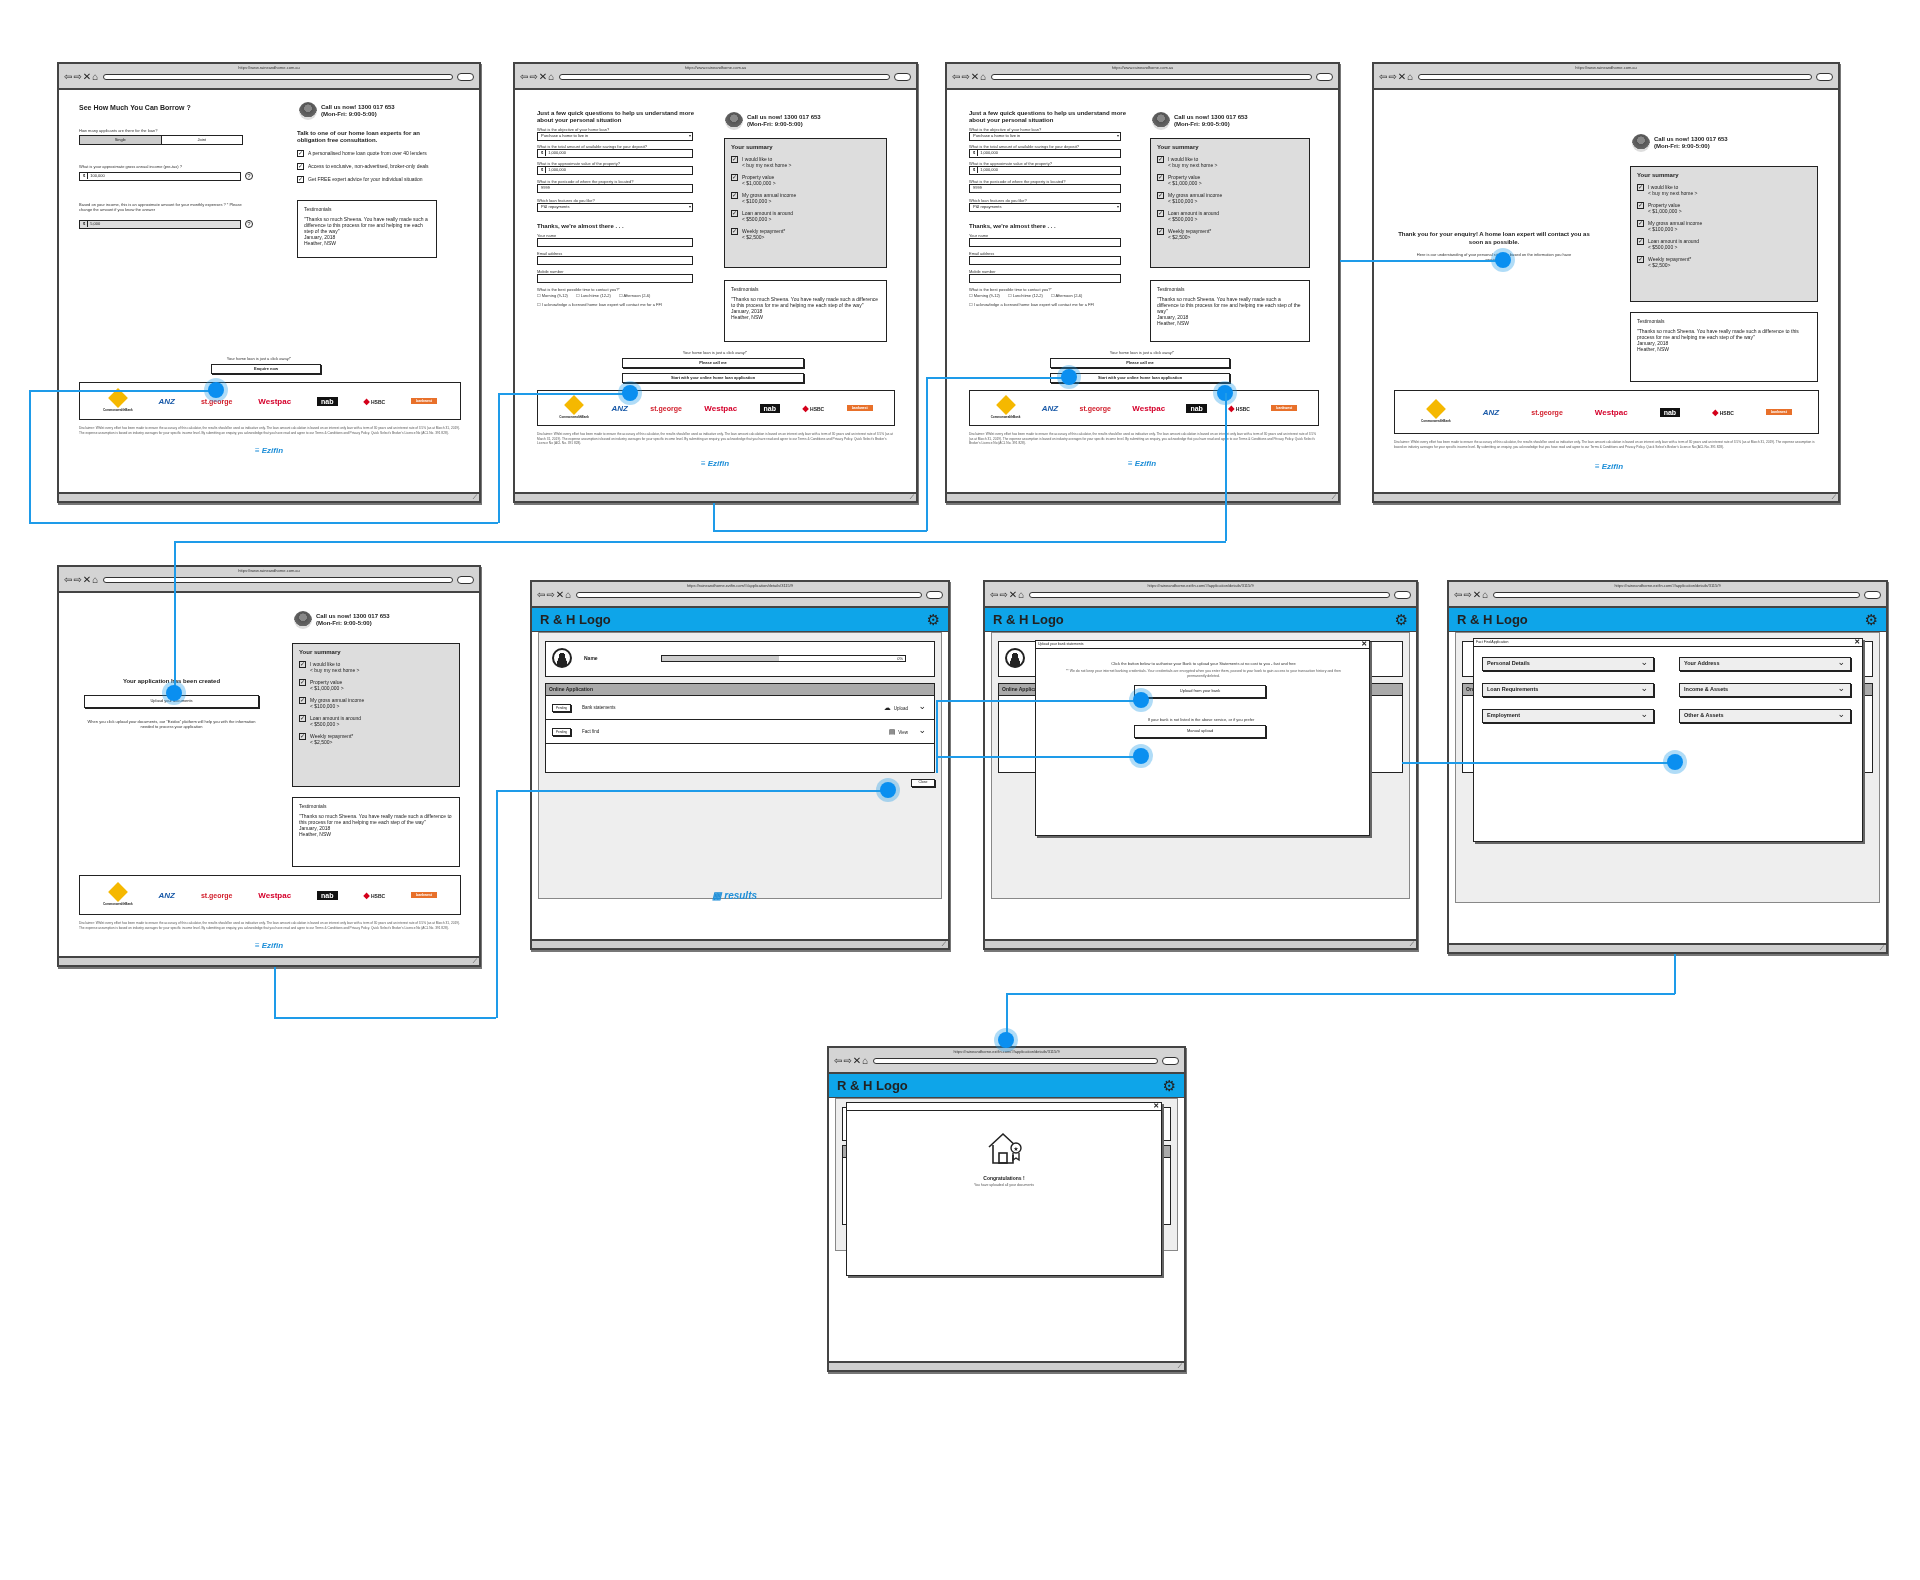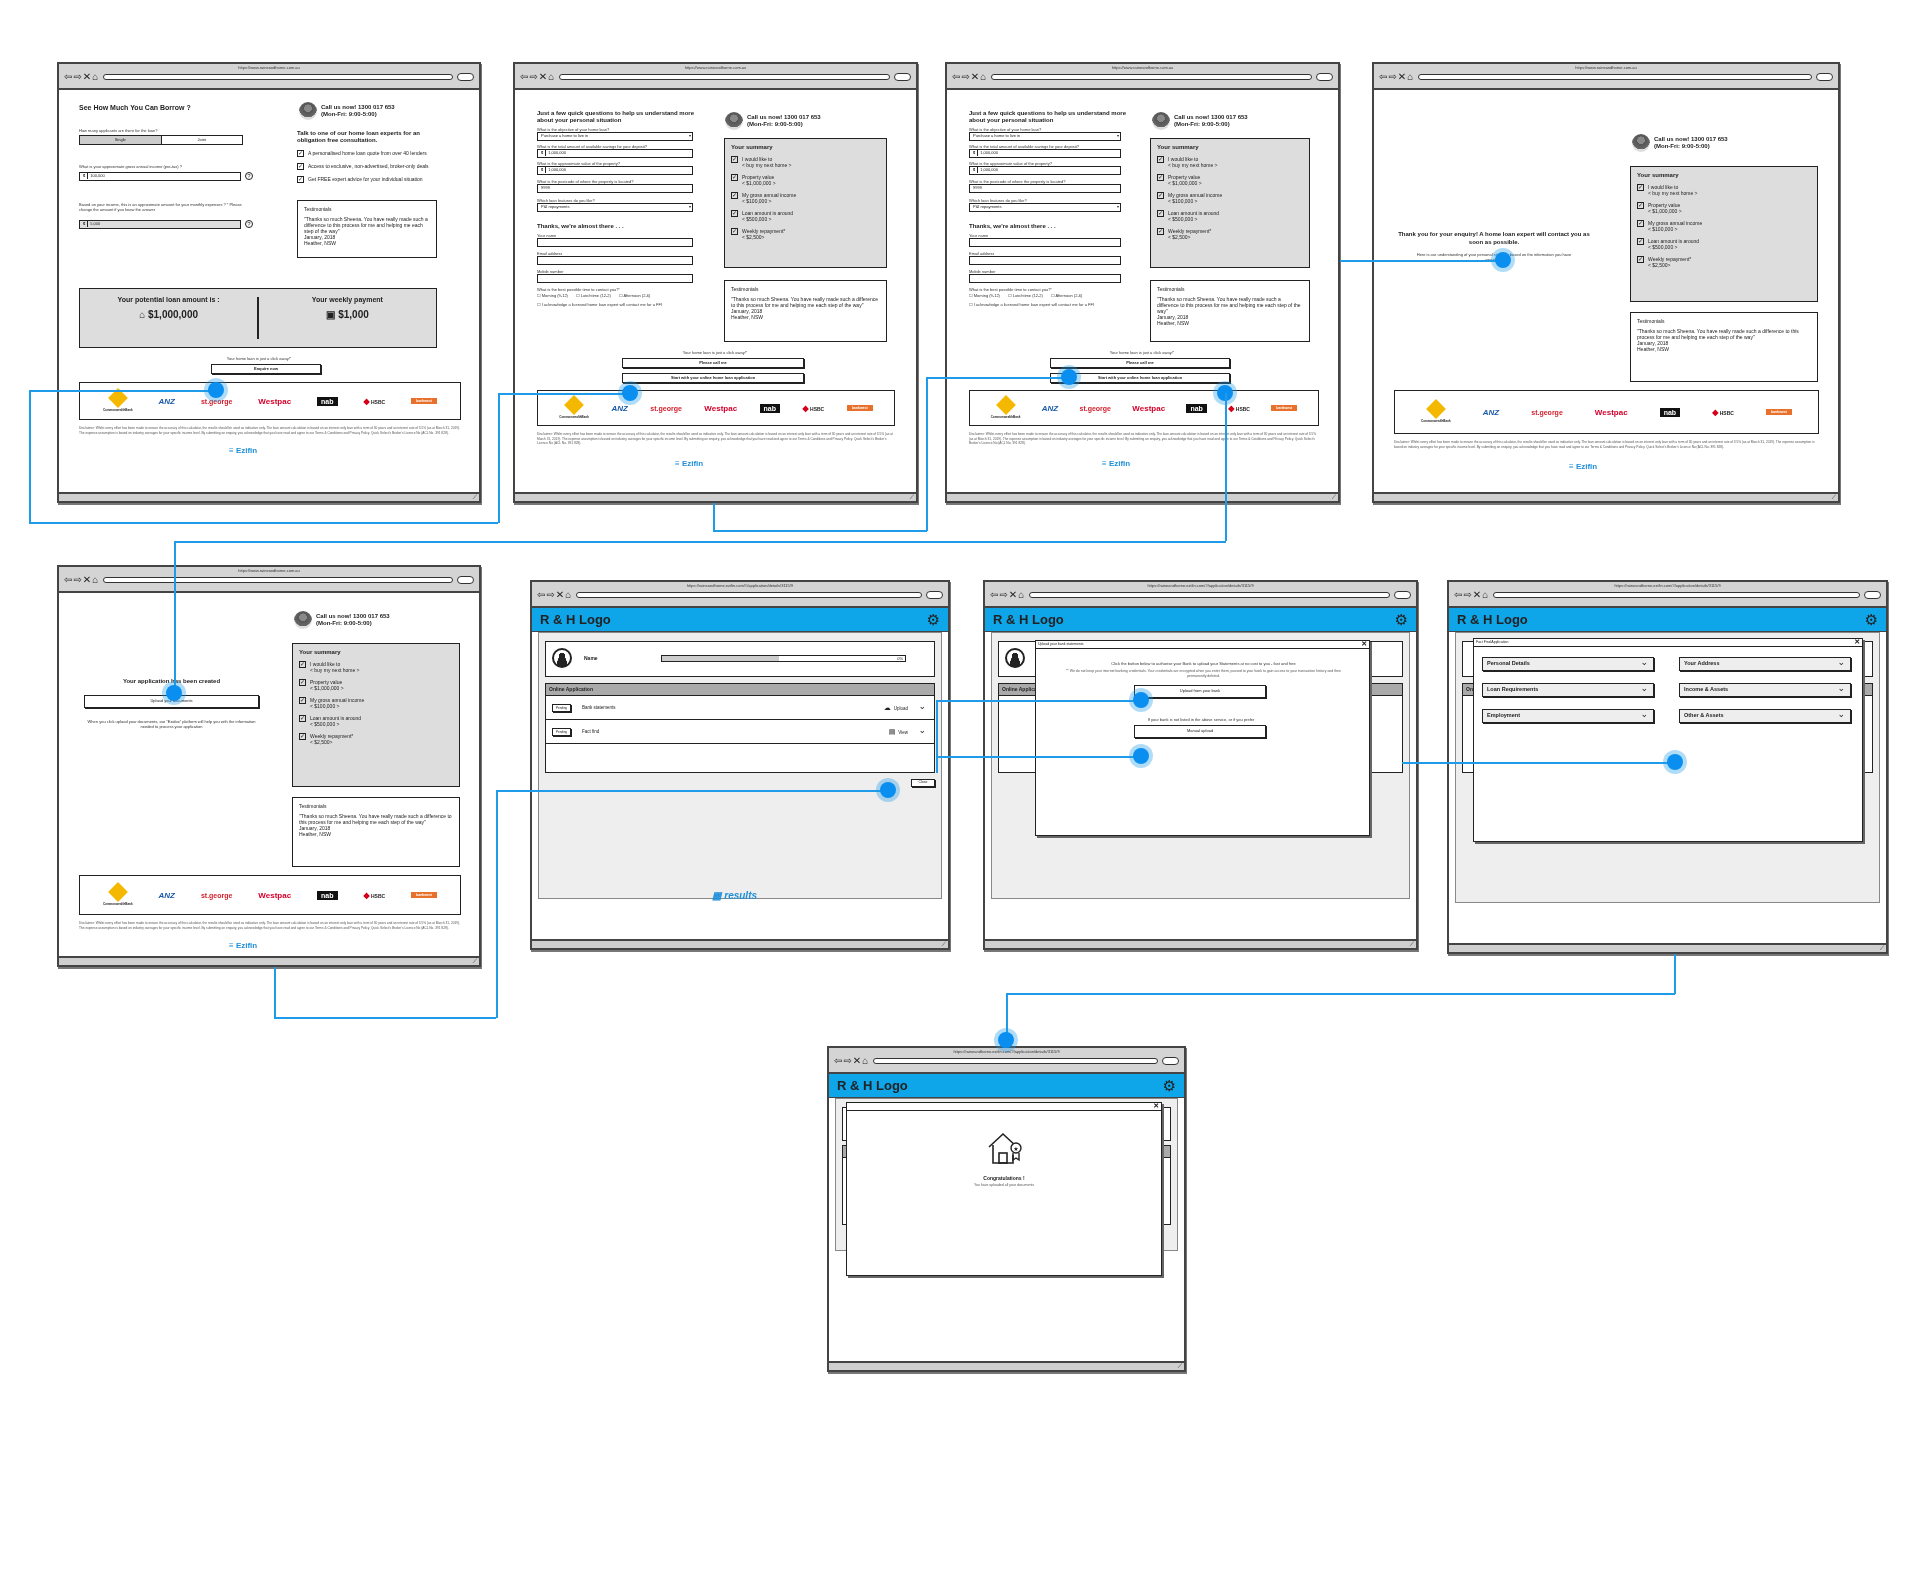--- a/index.html
+++ b/index.html
@@ -38,21 +38,21 @@
 .cba{display:flex;flex-direction:column;align-items:center;font-size:3px;font-weight:bold}
 .cba .dia{width:14px;height:14px;background:#f5b800;transform:rotate(45deg);margin-bottom:3px}
 .anz{color:#1a5aa8;font-style:italic}
 .stg{color:#d21e2b;font-size:7px}
 .wbc{color:#d5002b}
 .nab{background:#111;color:#fff;padding:1px 4px;font-size:7px}
 .hsbc{color:#222;font-size:5px}
 .hsbc b{color:#d4001a;font-size:8px}
 .bkw{background:#e8702a;color:#fff;font-size:3.5px;padding:1px 5px}
 .disclaimer{position:absolute;font-size:3.2px;line-height:4.6px;color:#555}
-.ezifin{position:absolute;color:#1f8fd8;font-weight:bold;font-size:8px;text-align:left}
+.ezifin{position:absolute;color:#1f8fd8;font-weight:bold;font-style:italic;font-size:8px;text-align:center}
 .loanbar{position:absolute;background:#ddd;border:1.5px solid #222;display:flex}
 .loanbar .half{flex:1;text-align:center;font-weight:bold;padding-top:7px}
 .loanbar .half .lbl{font-size:7px}
 .loanbar .half .val{font-size:10px;margin-top:6px}
 .loanbar .sep{width:1.5px;background:#222;margin:8px 0}
 .center{text-align:center}
 .appbar{height:24px;border-bottom:1.5px solid #444;position:relative;background:#0ea5e9}
 .applogo{position:absolute;left:8px;top:4px;font-weight:bold;font-size:13px}
 .gear{position:absolute;right:8px;top:3px;font-size:15px}
 .appbody{position:absolute;top:24px;left:6px;right:6px;bottom:0;background:#eee;border:1px solid #888}
@@ -125,31 +125,20 @@
             <span>Get FREE expert advice for your individual situation</span>
           </div>
     </div>
     <div class="box" style="left:238px;top:110px;width:140px;height:58px">
       <div style="margin-bottom:4px">Testimonials</div>
       <div>"Thanks so much Sheena. You have really made such a difference to this process for me and helping me each step of the way"</div>
       <div>January, 2018</div>
       <div>Heather, NSW</div>
     </div>
 
-    <div class="loanbar" style="left:20px;top:198px;width:358px;height:60px">
-      <div class="half">
-            <div class="lbl">Your potential loan amount is :</div>
-            <div class="val"><span>⌂ </span><span>$1,000,000</span></div>
-          </div>
-      <div class="sep"></div>
-      <div class="half">
-            <div class="lbl">Your weekly payment</div>
-            <div class="val"><span>▣ </span><span>$1,000</span></div>
-          </div>
-    </div>
     <div class="abs small center" style="left:100px;top:266px;width:200px">Your home loan is just a click away!"</div>
     <div class="btn" style="left:152px;top:274px;width:110px">Enquire now</div>
 
     <div class="banks" style="left:20px;top:292px;width:382px;height:38px">
       <div class="cba">
             <div class="dia"></div>
             <span>CommonwealthBank</span>
           </div>
       <div class="bank anz">ANZ</div>
       <div class="bank stg">st.george</div>

